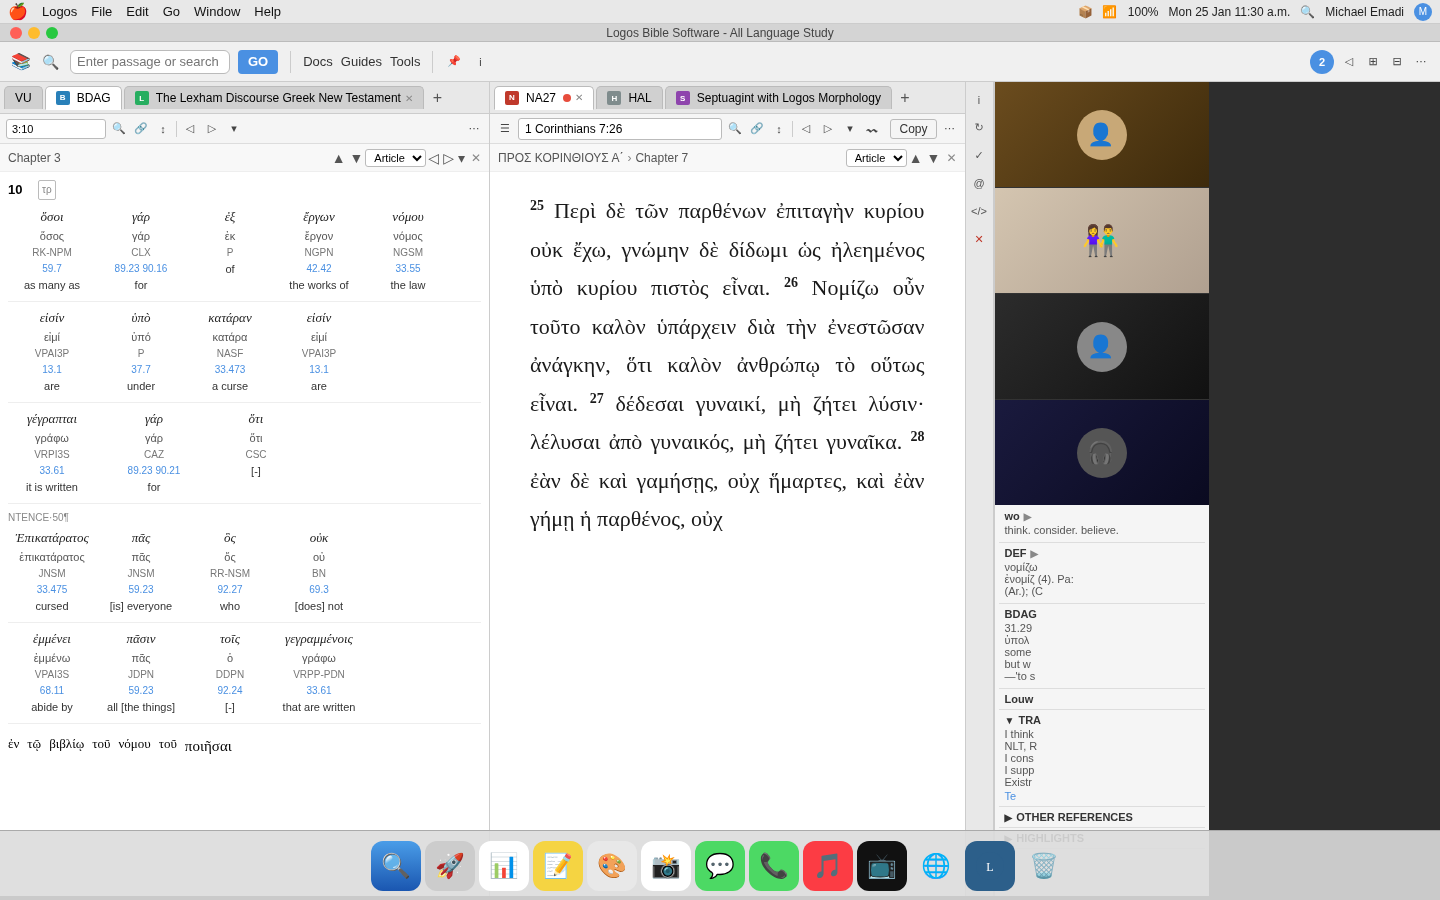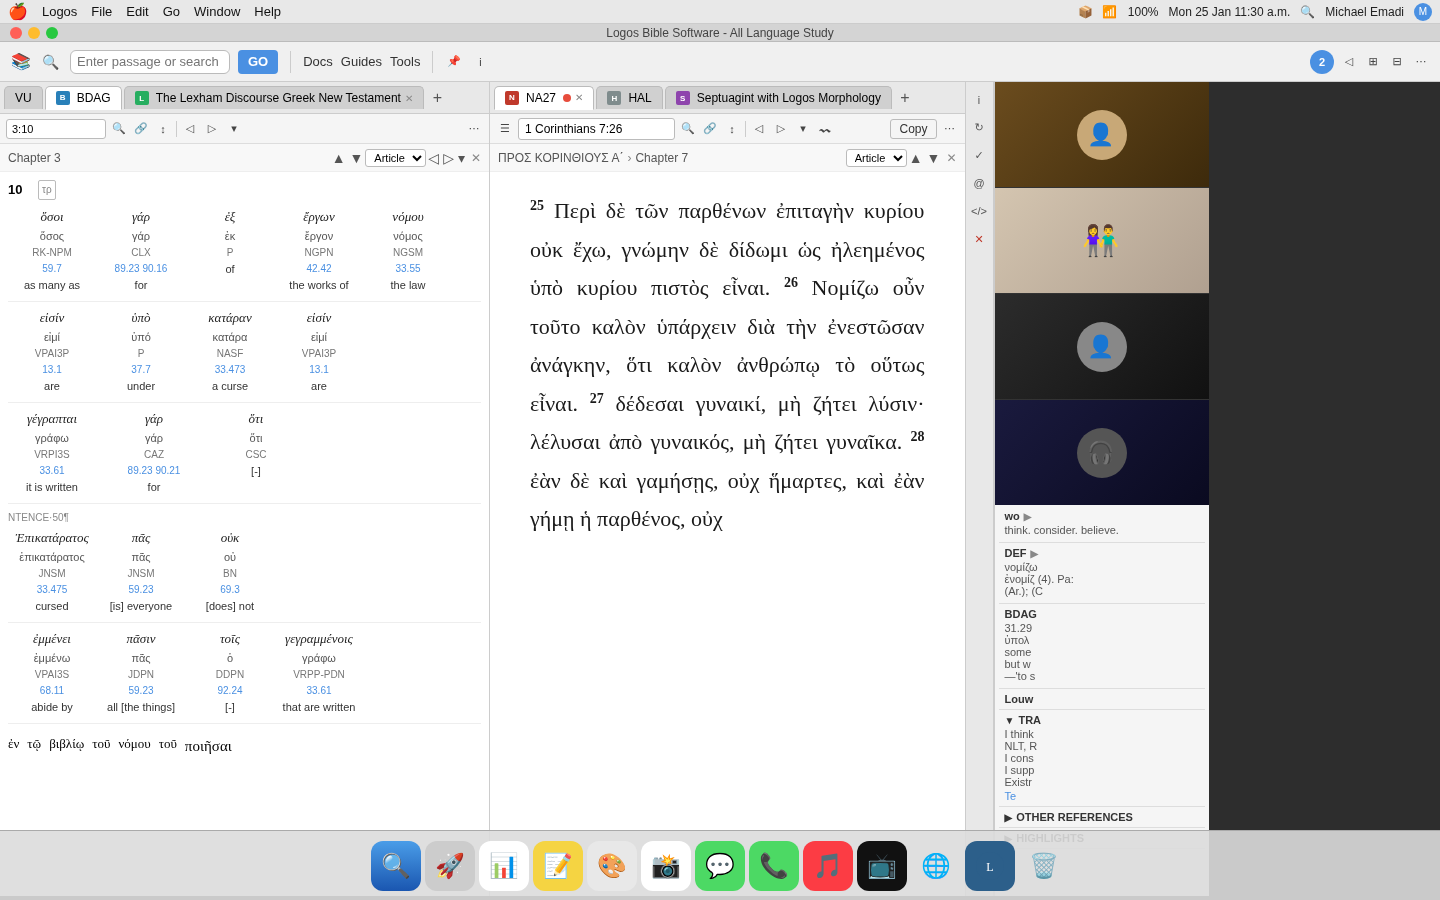--- a/index.html
+++ b/index.html
@@ -333,20 +333,27 @@
           <span class="eng">cursed</span>
         </div>
         <div class="word-cell">
           <span class="gk greek-text">πᾶς</span>
           <span class="lex">πᾶς</span>
           <span class="pos">JNSM</span>
           <span class="refs">59.23</span>
           <span class="eng">[is] everyone</span>
         </div>
         <div class="word-cell">
+          <span class="gk greek-text">ὃς</span>
+          <span class="lex">ὅς</span>
+          <span class="pos">RR-NSM</span>
+          <span class="refs">92.27</span>
+          <span class="eng">who</span>
+        </div>
+        <div class="word-cell">
           <span class="gk greek-text">οὐκ</span>
           <span class="lex">οὐ</span>
           <span class="pos">BN</span>
           <span class="refs">69.3</span>
           <span class="eng">[does] not</span>
         </div>
       </div>
 
       <div class="section-divider"></div>
 
@@ -410,21 +417,21 @@
       </div>
       <div class="tab">
         <span class="tab-icon-sep">S</span>
         <span>Septuagint with Logos Morphology</span>
       </div>
       <button class="tab-add">+</button>
     </div>
 
     <div id="center-toolbar">
       <span class="lt-icon">☰</span>
-      <input type="text" value="1 Corinthians 7:26" style="width: 157px;">
+      <input type="text" value="1 Corinthians 7:26" style="width: 204px;">
       <span class="lt-icon">🔍</span>
       <span class="lt-icon">🔗</span>
       <span class="lt-icon">↕</span>
       <span class="lt-sep"></span>
       <span class="lt-icon">◁</span>
       <span class="lt-icon">▷</span>
       <span class="lt-icon">▾</span>
       <span class="lt-icon">〰</span>
       <button class="copy-btn" style="margin-left:auto;">Copy</button>
       <span class="lt-icon">⋯</span>

